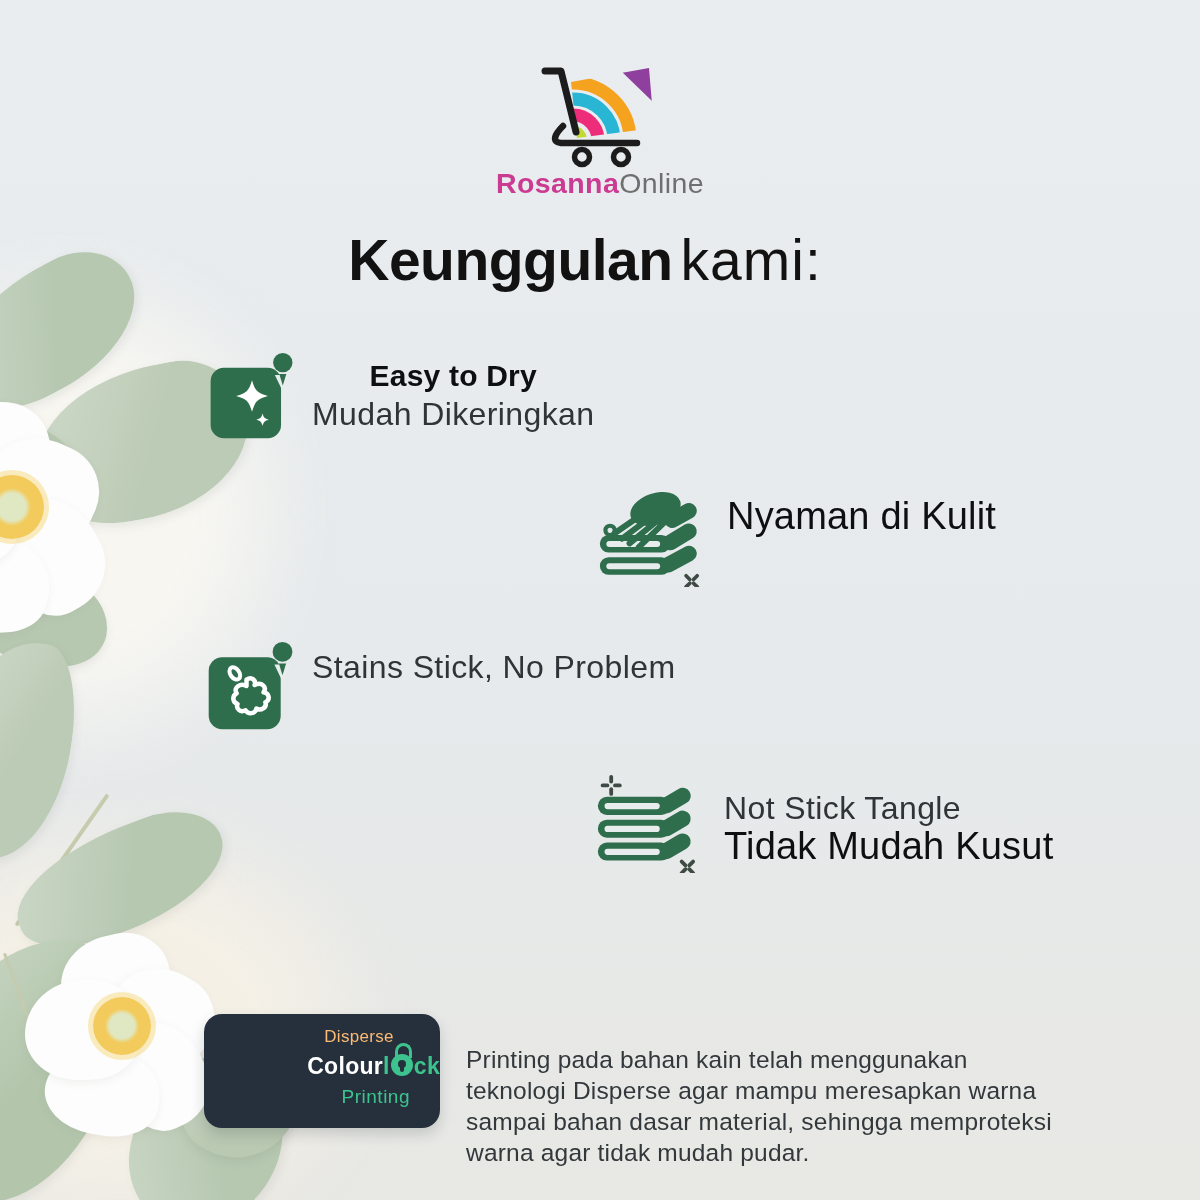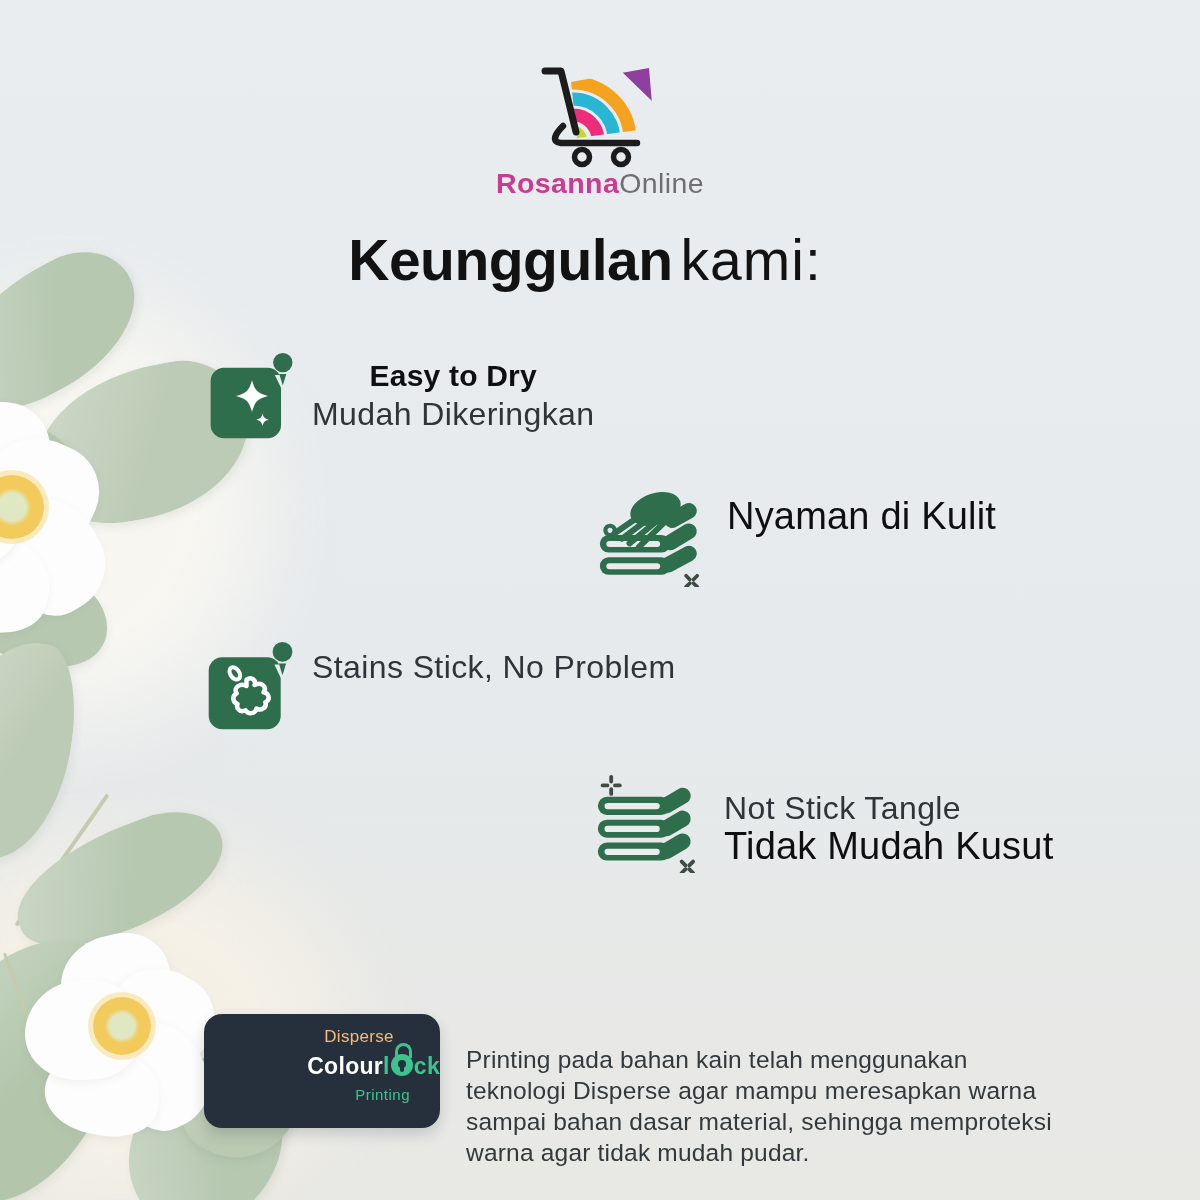--- a/index.html
+++ b/index.html
@@ -69,21 +69,21 @@
   .padlock { display:inline-block; position:relative; width:22px; height:26px; vertical-align:-2px; margin:0 1px; }
   .padlock .shackle { position:absolute; top:-7px; left:4px; width:11px; height:12px;
                       border:3.5px solid var(--badge-green); border-bottom:none; border-radius:9px 9px 0 0; }
   .padlock .lock-body { position:absolute; bottom:0; left:0; width:22px; height:22px;
                         background:var(--badge-green); border-radius:50%; }
   .padlock .keyhole { position:absolute; bottom:4px; left:9px; width:4px; height:9px;
                       background:var(--badge-bg); border-radius:2px; }
   .padlock .keyhole::before { content:''; position:absolute; top:-3px; left:-2px; width:8px; height:8px;
                       border-radius:50%; background:var(--badge-bg); }
   .badge-bottom { margin-top:1px; padding-right:30px; text-align:right; color:var(--badge-green);
-                  font-size:15px; font-weight:400; letter-spacing:.5px; }
+                  font-size:19px; font-weight:400; letter-spacing:.5px; }
 
   
   .description { position:absolute; left:466px; top:1008px; color:var(--text-body);margin-top:36px; }
   .dline { font-size:24.5px; line-height:31px; font-weight:400; letter-spacing:.2px; white-space:nowrap; }
 </style>
 </head>
 <body>
 
 <div class="poster">
 

